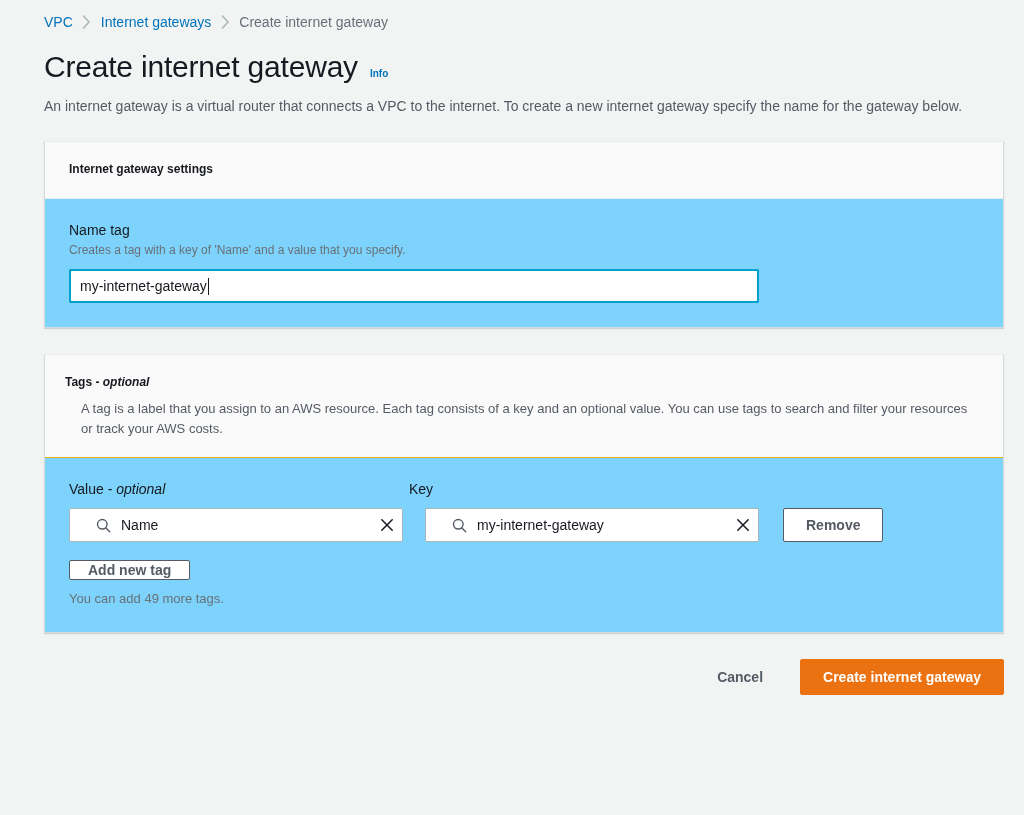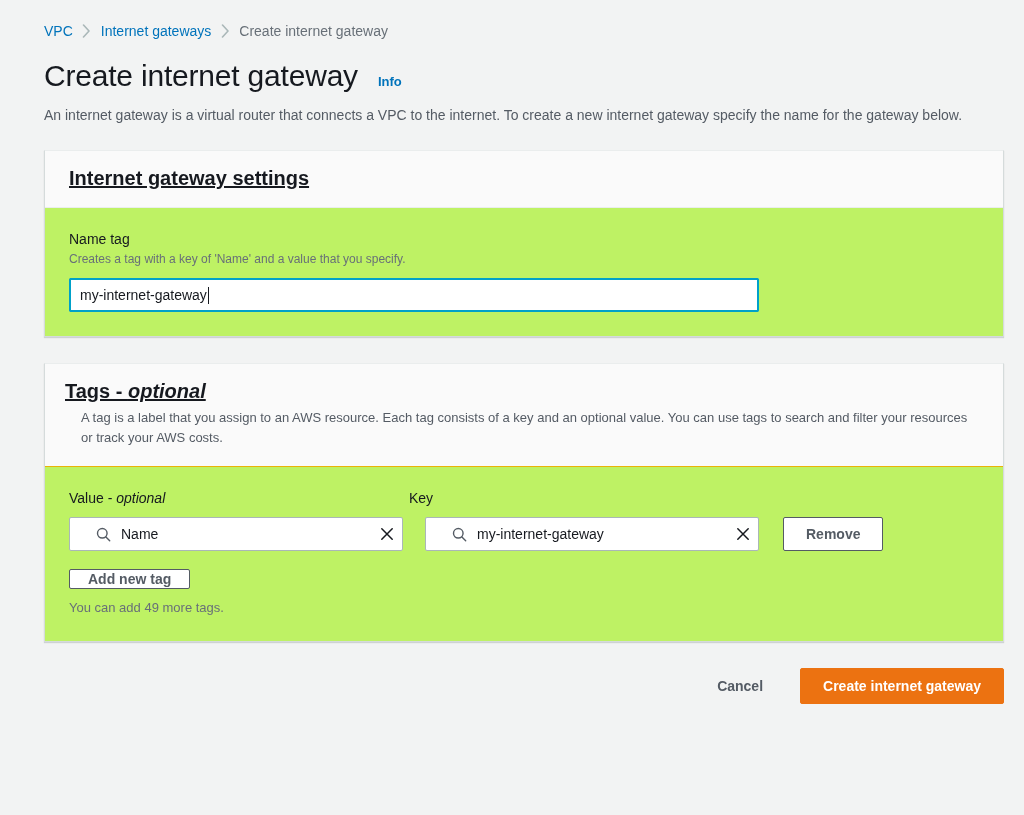--- a/index.html
+++ b/index.html
@@ -18,21 +18,21 @@
     width: 1024px;
     height: 815px;
     position: relative;
     background: #f2f3f3;
   }
 
   
   .breadcrumb {
     display: flex;
     align-items: center;
-    padding: 22px 0 0 44px;
+    padding: 13px 0 0 44px;
     font-size: 14px;
     line-height: 18px;
   }
   .crumb-link {
     color: #0073bb;
     text-decoration: none;
     cursor: pointer;
     white-space: nowrap;
   }
   .crumb-current {
@@ -57,22 +57,22 @@
   }
   h1 {
     margin: 0;
     font-size: 30px;
     line-height: 36px;
     font-weight: 400;
     letter-spacing: -0.2px;
     color: #16191f;
   }
   .info-link {
-    margin-left: 20px;
-    font-size: 13px;
+    margin-left: 12px;
+    font-size: 10px;
     font-weight: bold;
     color: #0073bb;
     cursor: pointer;
     text-decoration: none;
   }
 
   .page-desc {
     margin: 10px 0 0 0;
     padding: 0 8px 0 44px;
     font-size: 14px;
@@ -94,41 +94,40 @@
   .card-2 { margin-top: 26px; }
 
   .card-header {
     background: #fafafa;
     border-bottom: 1px solid #eaeded;
     padding: 16px 24px 18px 24px;
   }
   .card-header.no-border { border-bottom: 1px solid #eab308; padding-left: 20px; }
   .card-title {
     margin: 0;
-    font-size: 20px;
+    font-size: 12px;
     line-height: 22px;
     font-weight: bold;
     color: #16191f;
-    text-decoration: underline;
   }
   .card-title .opt {
     font-style: italic;
     font-weight: bold;
   }
   .card-header-desc {
     margin: 6px 0 0 16px;
     font-size: 13px;
     line-height: 20px;
     color: #545b64;
     max-width: 920px;
   }
 
   .card-body {
     padding: 22px 24px 24px 24px;
-    background: #bef264;
+    background: #7dd3fc;
   }
 
   
   .field-label {
     font-size: 14px;
     line-height: 18px;
     color: #16191f;
   }
   .field-desc {
     margin-top: 2px;

